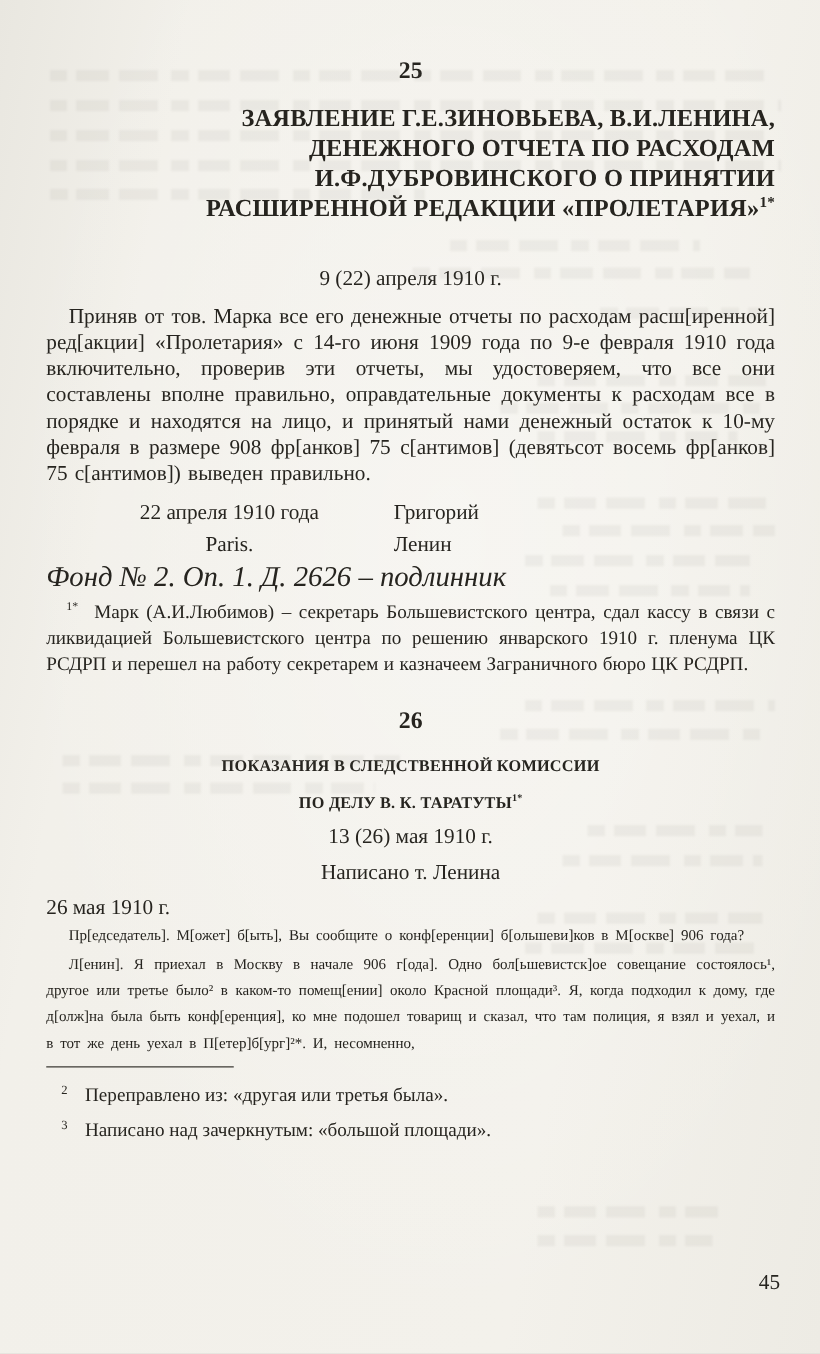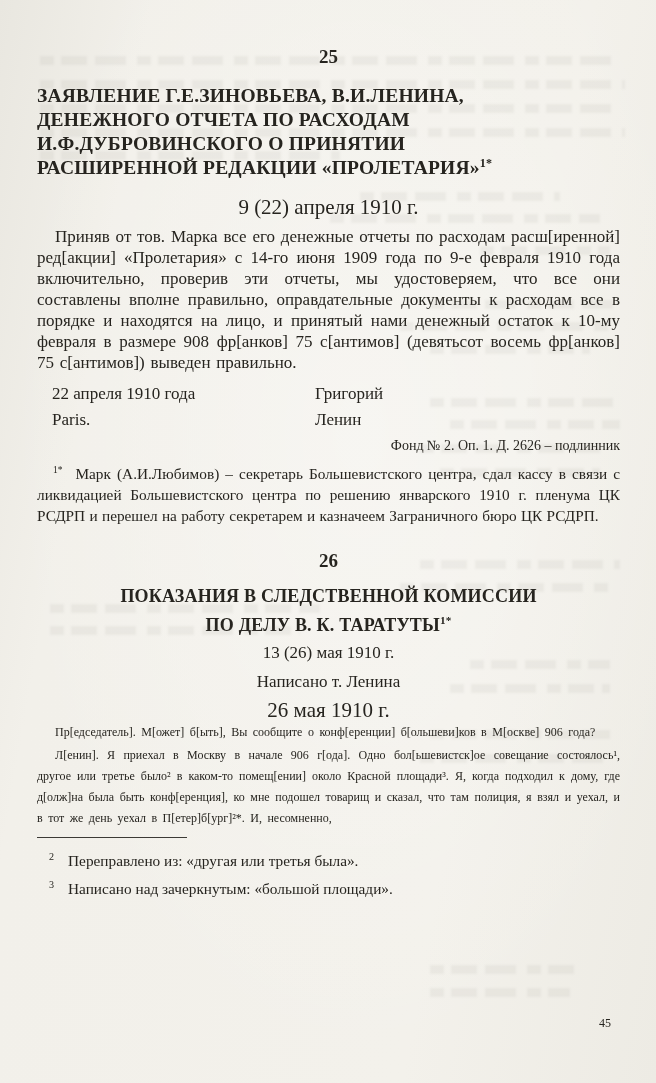--- a/index.html
+++ b/index.html
@@ -22,56 +22,56 @@
     background:repeating-linear-gradient(90deg,
       rgba(105,100,90,0.55) 0 14px, rgba(105,100,90,0) 14px 21px,
       rgba(105,100,90,0.55) 21px 47px, rgba(105,100,90,0) 47px 55px,
       rgba(105,100,90,0.55) 55px 86px, rgba(105,100,90,0) 86px 97px);
     opacity:0.12;filter:blur(1px);
   }
   .docnum{
     text-align:center;font-weight:bold;font-size:19px;line-height:22px;
   }
   .title{
-    margin-top:16px;text-align:left;font-weight:bold;
+    margin-top:16px;text-align:right;font-weight:bold;
     font-size:19.5px;line-height:24px;letter-spacing:0.2px;
   }
   .title2{
     margin-top:10px;text-align:center;font-weight:bold;
-    font-size:18px;line-height:29px;letter-spacing:0.2px;
+    font-size:13px;line-height:29px;letter-spacing:0.2px;
   }
   .dateline{
-    margin-top:16px;text-align:center;font-size:21px;line-height:22px;
+    margin-top:32px;text-align:center;font-size:17px;line-height:22px;
   }
   .dateline2{
     margin-top:2px;text-align:center;font-size:17px;line-height:22px;
   }
   .subtitle{
     margin-top:8px;text-align:center;font-size:17px;line-height:20px;
   }
   .leftdate{
-    margin-top:8px;font-size:21px;line-height:20px;text-align:center;
+    margin-top:8px;font-size:17px;line-height:20px;
   }
   .bodypar{
     margin:8px 0 0 0;font-size:17px;line-height:21px;
     text-align:justify;text-indent:18px;word-spacing:1.5px;
     hyphens:auto;-webkit-hyphens:auto;
   }
   .dialoguepar{
     margin:2px 0 0 0;font-size:12px;line-height:21px;
     text-align:justify;text-indent:18px;word-spacing:2.5px;
     hyphens:auto;font-family:Liberation Serif, serif;-webkit-hyphens:auto;
   }
   .sigblock{
     margin-top:8px;display:flex;font-size:17px;line-height:26px;
   }
-  .sigleft{width:278px;padding-left:15px;box-sizing:border-box;}
+  .sigleft{width:278px;padding-left:15px;box-sizing:border-box;text-align:center;}
   .sigright{flex:1;}
   .archive{
-    margin-top:2px;text-align:right;font-size:14px;line-height:22px;
+    margin-top:2px;text-align:left;font-style:italic;font-size:23px;line-height:22px;
   }
   .fnbig{
     margin:6px 0 0 0;font-size:15.3px;line-height:21px;
     text-align:justify;text-indent:16px;word-spacing:0.5px;
     hyphens:auto;-webkit-hyphens:auto;
   }
   .fnbig sup, .title sup, .title2 sup{
     font-size:0.62em;line-height:0;
   }
   .gap26{margin-top:24px;}
@@ -79,21 +79,21 @@
     margin:8px 0 0 0;width:150px;height:0;
     border-top:1.6px solid #3c3a35;
   }
   .fnlist{margin-top:7px;}
   .fnitem{
     font-size:15.3px;line-height:24px;padding-left:12px;
   }
   .fnitem sup{font-size:0.66em;}
   .fnitem .fntext{margin-left:14px;}
   .pagenum{
-    position:absolute;right:45px;top:1016px;font-size:12px;
+    position:absolute;right:32px;top:1016px;font-size:17px;
   }
 </style>
 </head>
 <body>
 
 <div class="page">
 
   <div class="ghost" style="top:56px;left:40px;width:580px"></div>
   <div class="ghost" style="top:80px;left:40px;width:585px"></div>
   <div class="ghost" style="top:104px;left:40px;width:580px"></div>

